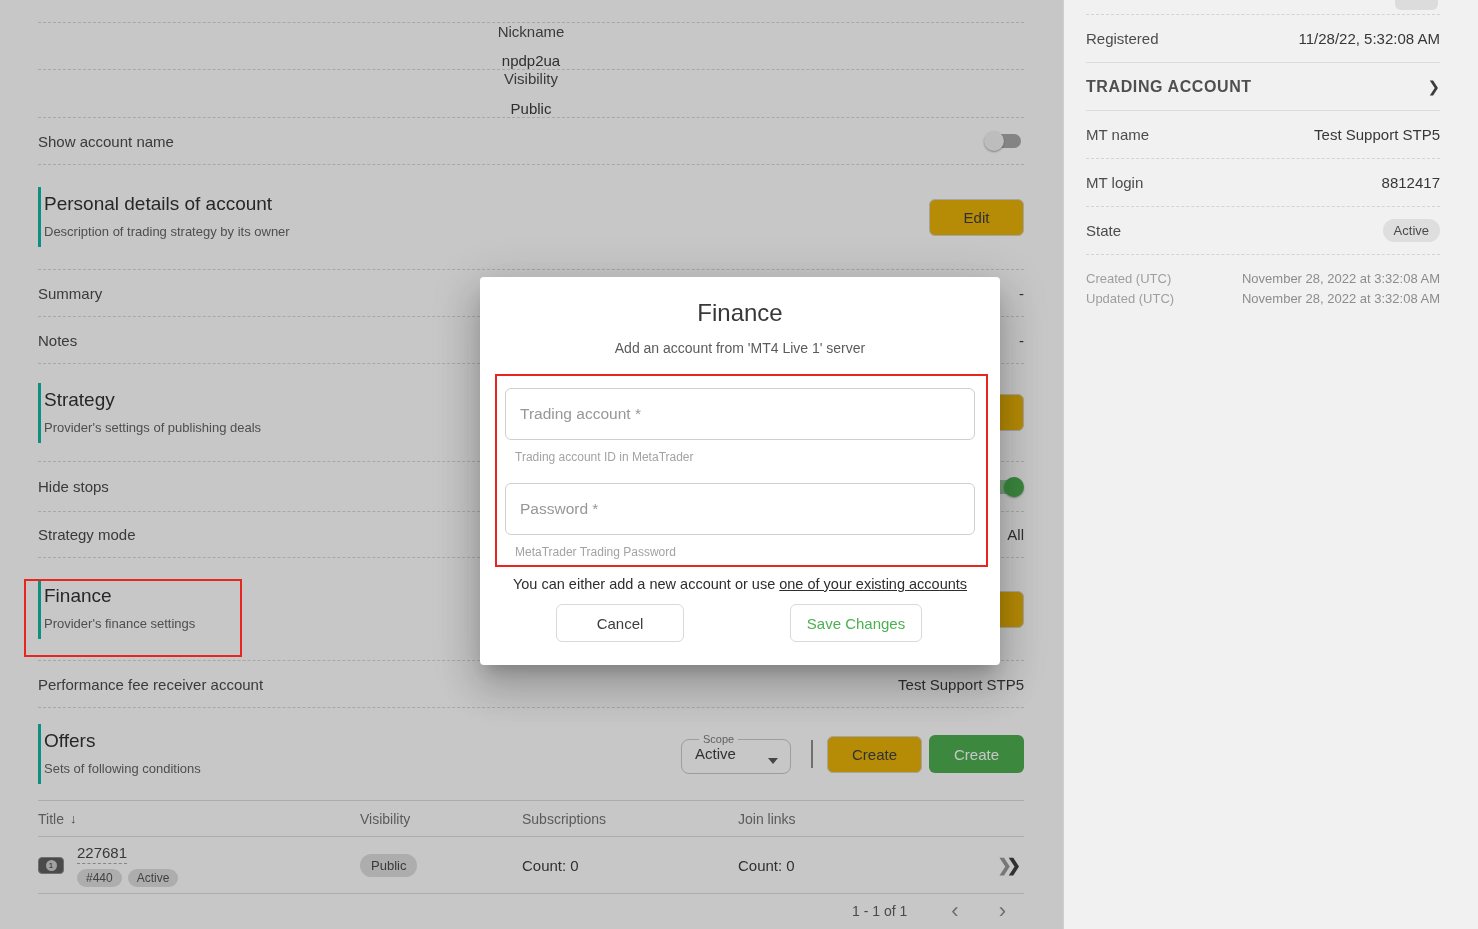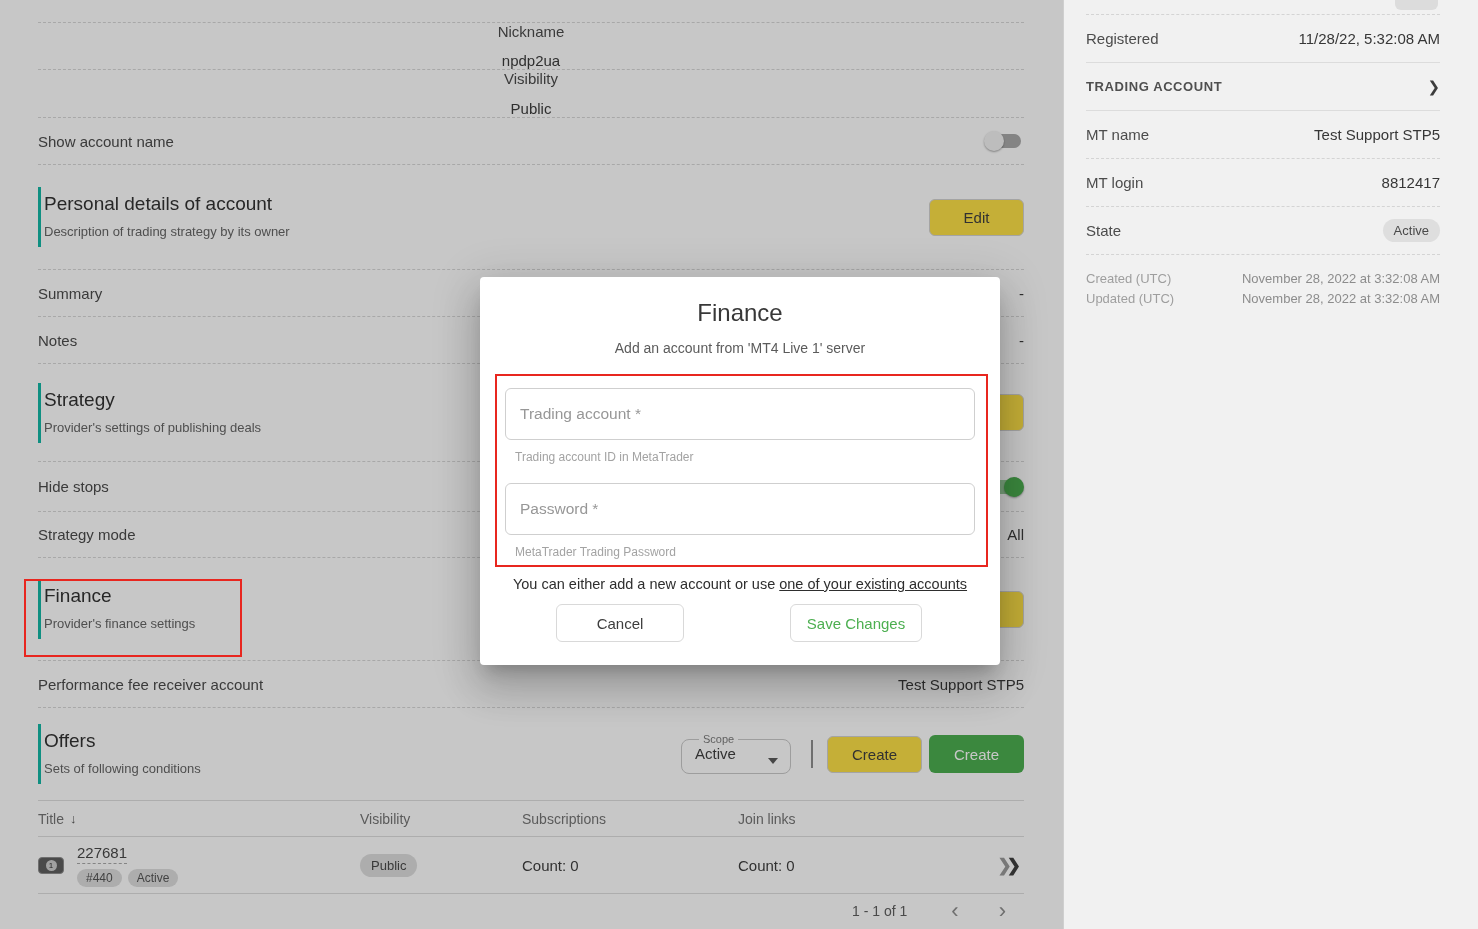--- a/index.html
+++ b/index.html
@@ -29,21 +29,21 @@
     display:flex; justify-content:space-between; align-items:center;
     border-bottom:1px dashed #d8d8d8;
   }
   .sec-block { border-left:3px solid #14b8a6; padding:6px 0 8px 3px; }
   .sec-title { font-size:19px; color:#333; }
   .sec-sub { font-size:13px; color:#666; margin-top:9px; }
   .h105 { height:105px; } .h98 { height:98px; } .h103 { height:103px; } .h93 { height:93px; }
 
   .btn-outline {
     min-width:95px; height:37px; border:1px solid #d2d2d2; border-radius:6px;
-    background:#fde047; color:#3f3f3f; font-size:15px;
+    background:#eab308; color:#3f3f3f; font-size:15px;
     display:inline-flex; align-items:center; justify-content:center; cursor:pointer;
   }
   .btn-green {
     min-width:95px; height:38px; border:none; border-radius:6px;
     background:#4caf50; color:#fff; font-size:15px;
     display:inline-flex; align-items:center; justify-content:center; cursor:pointer;
   }
 
   
   .toggle { width:40px; height:20px; position:relative; flex:0 0 auto; }
@@ -96,21 +96,21 @@
     position:absolute; left:1063px; top:0; width:415px; height:929px;
     background:#f1f1f1; border-left:1px solid #cfcfcf; z-index:5;
     padding:0 38px 0 22px; font-size:15px;
   }
   .panel-top-btn { position:absolute; top:-14px; right:40px; width:43px; height:24px; background:#dcdcdc; border-radius:6px; }
   .side-top-sep { border-top:1px dashed #d4d4d4; margin-top:14px; }
   .srow { height:48px; display:flex; justify-content:space-between; align-items:center; border-bottom:1px dashed #d4d4d4; }
   .srow.solid { border-bottom:1px solid #dcdcdc; }
   .srow .lbl { color:#4c4c4c; }
   .srow .val { color:#373737; }
-  .s-header { font-size:13px; font-weight:bold; letter-spacing:.6px; color:#4f4f4f; }
+  .s-header { font-size:16px; font-weight:bold; letter-spacing:.6px; color:#4f4f4f; }
   .chev-right { font-size:15px; color:#3c3c3c; cursor:pointer; }
   .meta-block { padding-top:13px; font-size:13px; }
   .meta-line { display:flex; justify-content:space-between; height:20px; align-items:center; }
   .meta-line .lbl { color:#9e9e9e;text-align:center; } .meta-line .val { color:#8c8c8c; }
 
   
   .backdrop { position:absolute; left:0; top:0; width:1063px; height:929px; background:rgba(0,0,0,0.22); z-index:10; }
   .modal {
     position:absolute; left:480px; top:277px; width:520px; height:388px;
     background:#fff; border-radius:4px; z-index:20;

